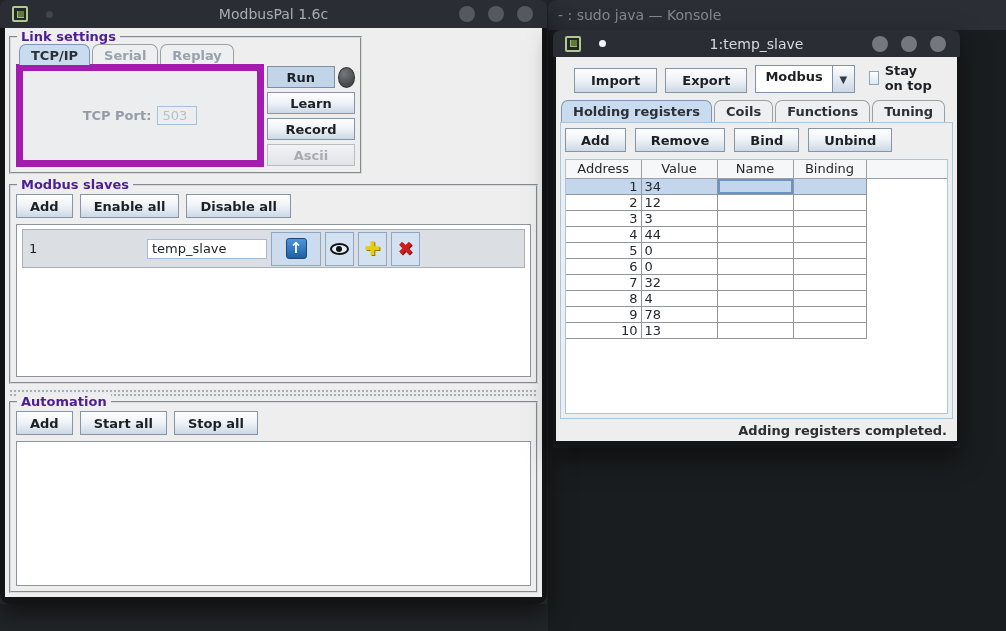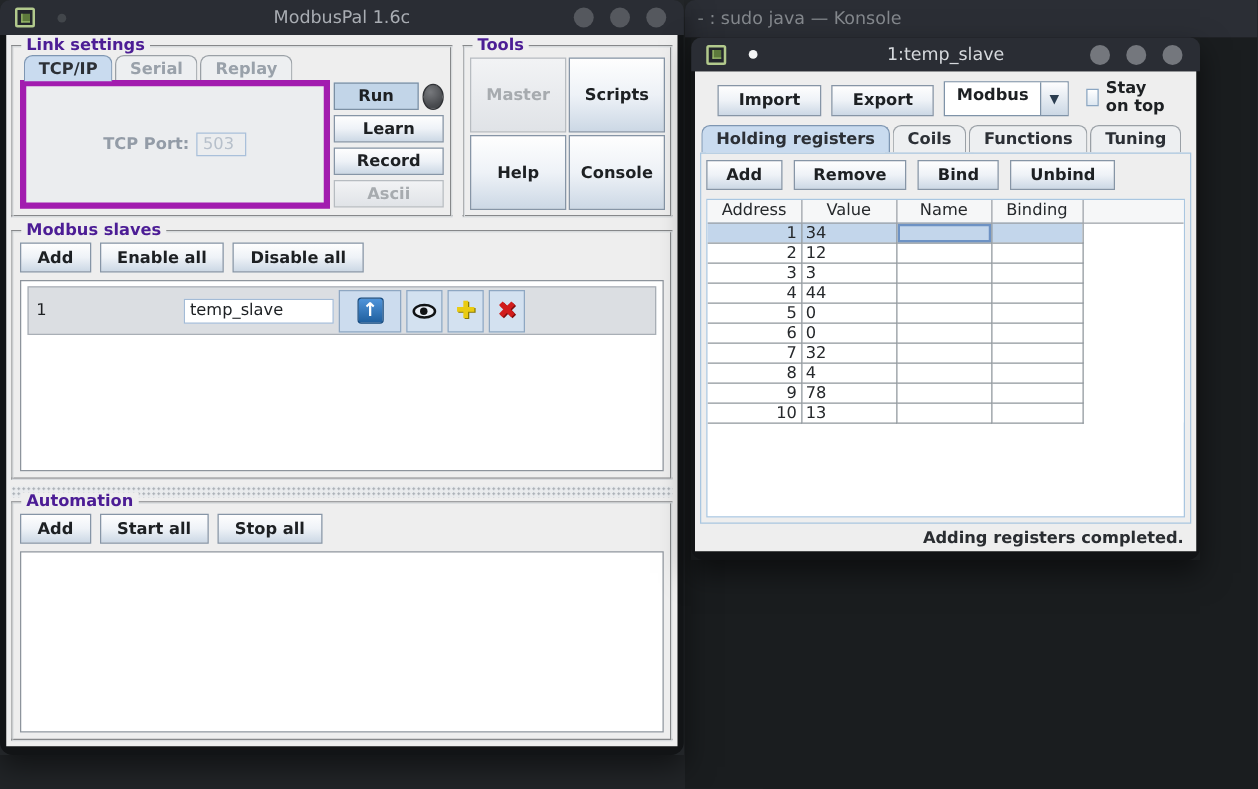--- a/index.html
+++ b/index.html
@@ -68,21 +68,21 @@
   
   #modbuspal { left:0; top:0; width:547px; height:604px; }
   #modbuspal .win-frame { height:576px; }
   #modbuspal .win-body { padding:8px 4px 4px; display:flex; flex-direction:column; }
 
   .top-row { display:flex; gap:8px; height:138px; }
   #link-settings { flex:1; padding:6px 5px 5px; display:flex; flex-direction:column; }
   .ls-tabs { display:flex; margin-left:3px; height:21px; }
   .ls-main { display:flex; gap:3px; flex:1; margin-top:-1px; }
   .ls-content {
-    flex:1; border:5px solid #a21caf; background:#ebedef;
+    flex:1; border:7px solid #a21caf; background:#ebedef;
     display:flex; align-items:center; justify-content:center; gap:6px; z-index:1;
   }
   .tcp-label { font-weight:bold; font-size:13px; color:#939ca7; }
   .tcp-field { width:40px; background:#ebedef; border:1px solid #a9c0da; color:#b7c0cb; }
   .ls-buttons { width:88px; display:flex; flex-direction:column; gap:4px; padding-top:2px; }
   .ls-buttons .jbtn { height:22px; }
   .run-row { display:flex; align-items:center; gap:3px; }
   .run-row .jbtn { width:84px;text-align:right; }
   .led {
     width:21px; height:21px; border-radius:50%;
@@ -216,29 +216,20 @@
                 <span class="led"></span>
               </div>
               <button class="jbtn">Learn</button>
               <button class="jbtn">Record</button>
               <button class="jbtn disabled">Ascii</button>
             </div>
           </div>
         </div>
 
         <div class="right-col">
-          <div class="tpanel">
-            <span class="legend">Tools</span>
-            <div class="btn-grid">
-              <button class="jbtn disabled">Master</button>
-              <button class="jbtn">Scripts</button>
-              <button class="jbtn">Help</button>
-              <button class="jbtn">Console</button>
-            </div>
-          </div>
         </div>
       </div>
 
       <div id="modbus-slaves" class="tpanel">
         <span class="legend">Modbus slaves</span>
         <div class="panel-btn-row">
           <button class="jbtn">Add</button>
           <button class="jbtn">Enable all</button>
           <button class="jbtn">Disable all</button>
         </div>

